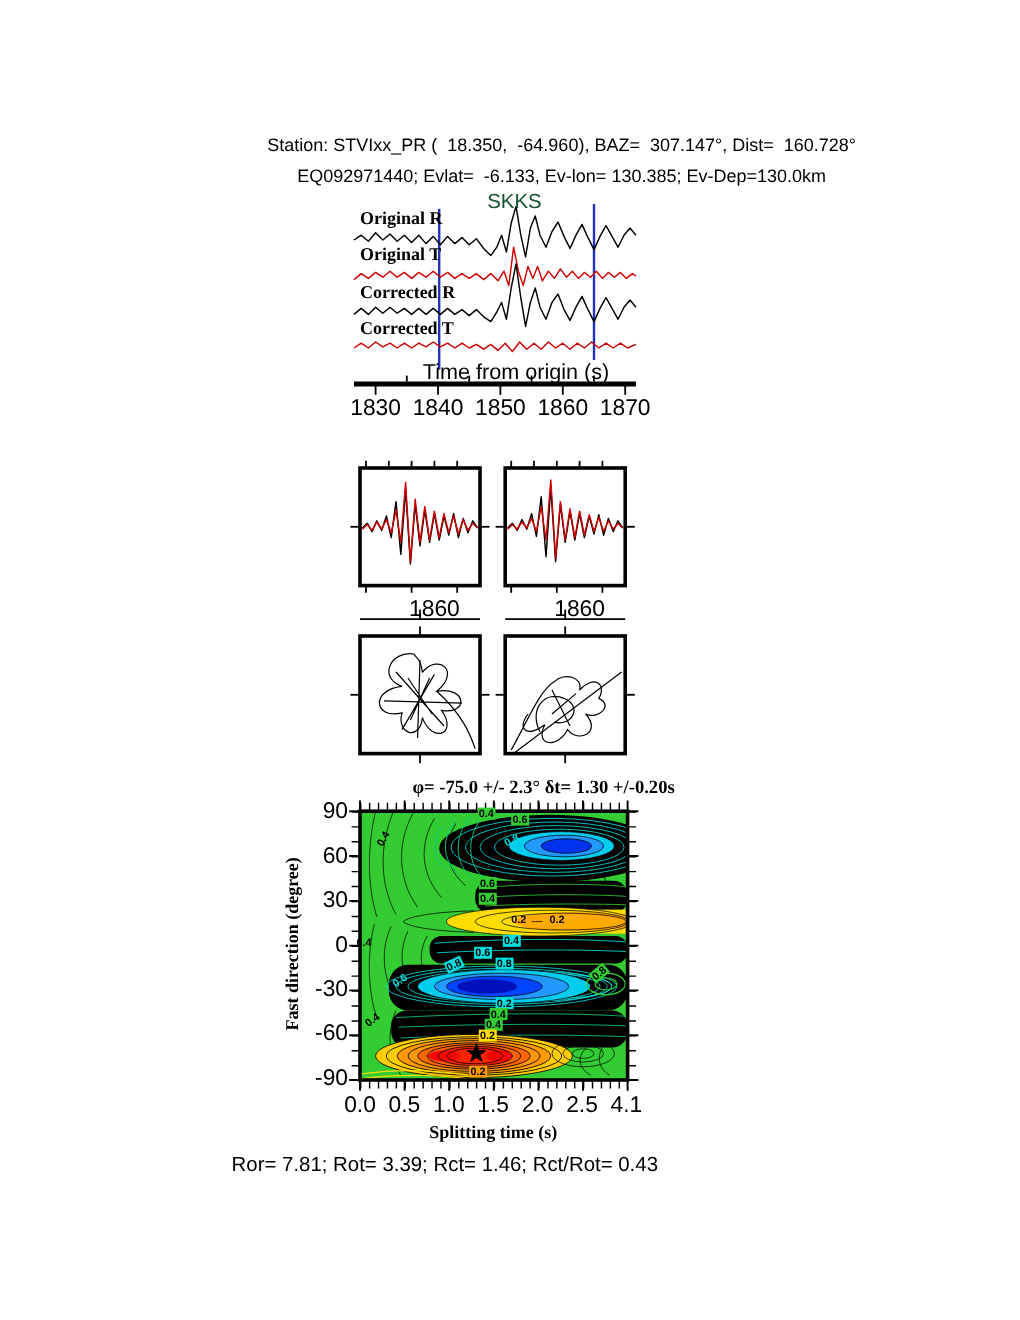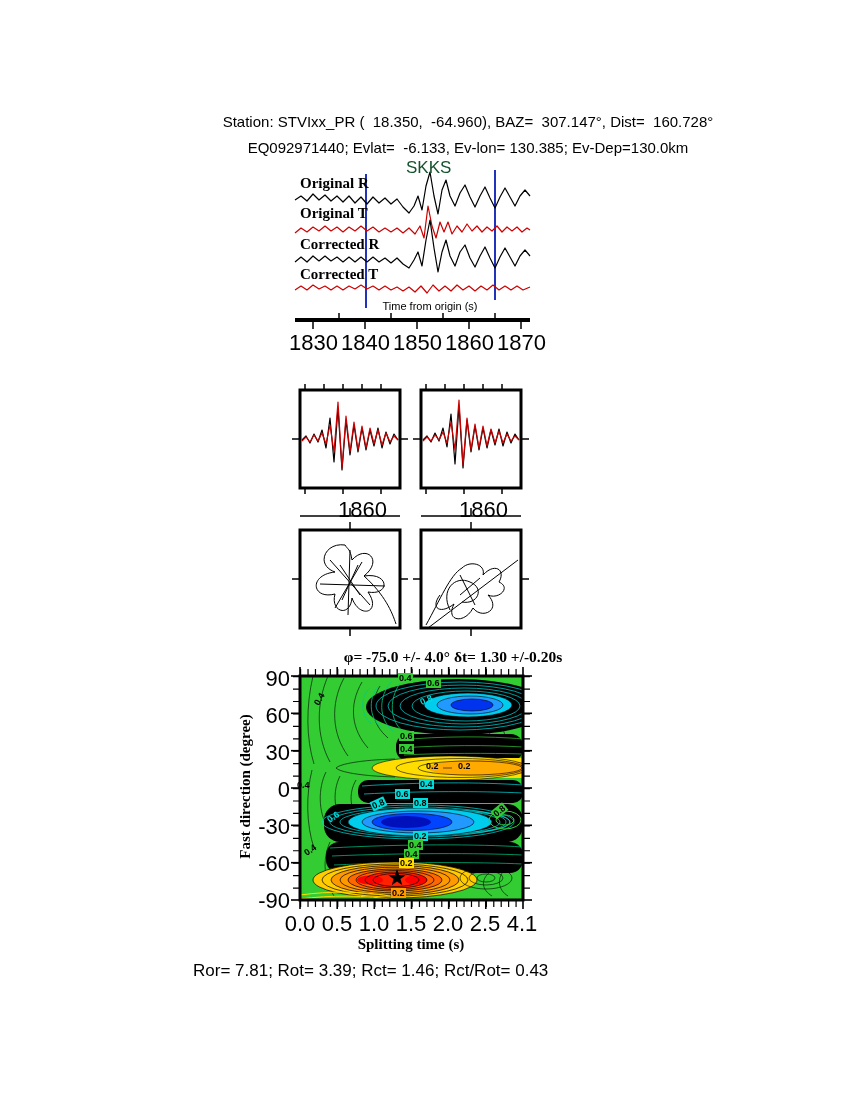--- a/index.html
+++ b/index.html
@@ -2,21 +2,21 @@
 <html><head>
 <meta charset="utf-8">
 <style>
   html,body{margin:0;padding:0;background:#fff;}
   #page{position:relative;width:850px;height:1100px;background:#ffffff;overflow:hidden;
         font-family:"Liberation Sans",sans-serif;color:#000;}
   .abs{position:absolute;}
   .pre{white-space:pre;margin-left:43px;}
   .serifb{font-family:"Liberation Serif",serif;font-weight:bold;}
   .hdr{font-size:15px;width:850px;text-align:center;}
-  .ticklab{font-size:22px;width:48px;text-align:center;}
+  .ticklab{font-size:19px;width:48px;text-align:center;}
   .tracelab{font-size:15px;}
   .red{color:#14532d;}
   .clabel{position:absolute;font:bold 9px "Liberation Sans",sans-serif;line-height:10px;padding:0 1px;color:#000;}
   .box-green{background:#33cc33;}
   .box-cyan{background:#00dddd;}
   .box-yellow{background:#ffdd00;}
   .box-orange{background:#ff9900;}
   .txt-cyan{color:#00dddd;background:none;}
   .plain{background:none;}
   .rotm25{transform:rotate(-25deg);}
@@ -57,21 +57,21 @@
         <line x1="205" y1="153" x2="205" y2="158"></line>
       </g>
     </g>
   </svg>
 
   <div class="abs serifb tracelab" style="left:300px;top:175px">Original R</div>
   <div class="abs serifb tracelab" style="left:300px;top:205px">Original T</div>
   <div class="abs serifb tracelab" style="left:300px;top:236px">Corrected R</div>
   <div class="abs serifb tracelab" style="left:300px;top:266px">Corrected T</div>
   <div class="abs red" style="left:406px;top:158px;font-size:17px">SKKS</div>
-  <div class="abs" style="left:330px;top:300px;width:200px;text-align:center;font-size:11px">Time from origin (s)</div>
+  <div class="abs" style="left:330px;top:300px;width:200px;text-align:center;font-size:18px">Time from origin (s)</div>
 
   <div class="abs ticklab" style="left:289px;top:330px">1830</div>
   <div class="abs ticklab" style="left:341px;top:330px">1840</div>
   <div class="abs ticklab" style="left:393px;top:330px">1850</div>
   <div class="abs ticklab" style="left:445px;top:330px">1860</div>
   <div class="abs ticklab" style="left:497px;top:330px">1870</div>
 
   <svg class="abs" style="left:290px;top:380px" width="245" height="150" viewBox="0 0 245 150">
     <g stroke="#000" stroke-width="1.5">
       <line x1="15" y1="4" x2="15" y2="10"></line>
@@ -129,21 +129,21 @@
     </g>
     <g fill="none" stroke="#000" stroke-width="1">
       <path d="M136,105 C150,80 160,55 172,48 C180,40 196,44 193,55 C205,42 216,50 209,62 C222,68 208,80 198,75 C212,90 192,100 183,88 C175,104 155,102 164,84 C150,95 140,88 150,75"></path>
       <path d="M138,108 L228,40"></path>
       <path d="M160,90 C150,70 165,55 180,62 C195,68 188,85 172,82 M170,55 L185,85 M190,58 L170,75"></path>
     </g>
     <rect x="10" y="10" width="100" height="98" fill="none" stroke="#000" stroke-width="3"></rect>
     <rect x="131" y="10" width="100" height="98" fill="none" stroke="#000" stroke-width="3"></rect>
   </svg>
 
-  <div class="abs serifb pre" style="left:260px;top:648px;width:300px;text-align:center;font-size:15.5px">φ= -75.0 +/- 4.0° δt= 1.30 +/-0.20s</div>
+  <div class="abs serifb pre" style="left:260px;top:648px;width:300px;text-align:center;font-size:15.5px">φ= -75.0 +/- 2.3° δt= 1.30 +/-0.20s</div>
 
   <svg class="abs" style="left:288px;top:664px" width="250" height="248" viewBox="0 0 250 248">
     <defs>
         <clipPath id="pc">
           <rect x="0" y="0" width="223" height="224"></rect>
         </clipPath>
       </defs>
     <g transform="translate(12,12)">
       <g clip-path="url(#pc)">
         <rect width="223" height="224" fill="#33cc33"></rect>

